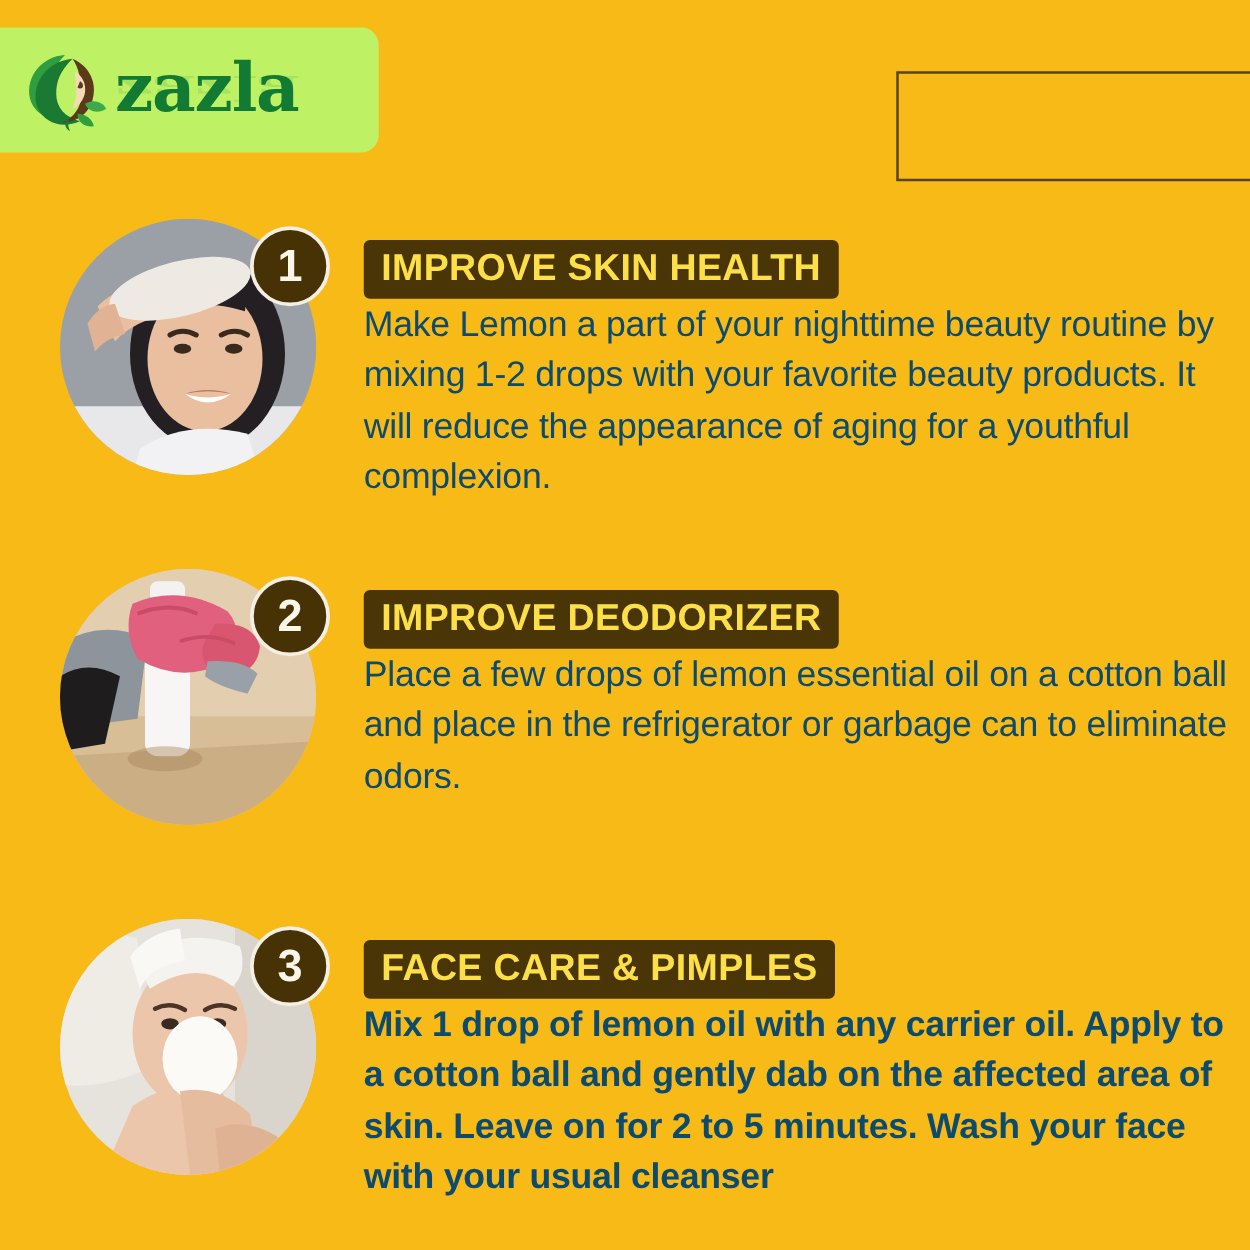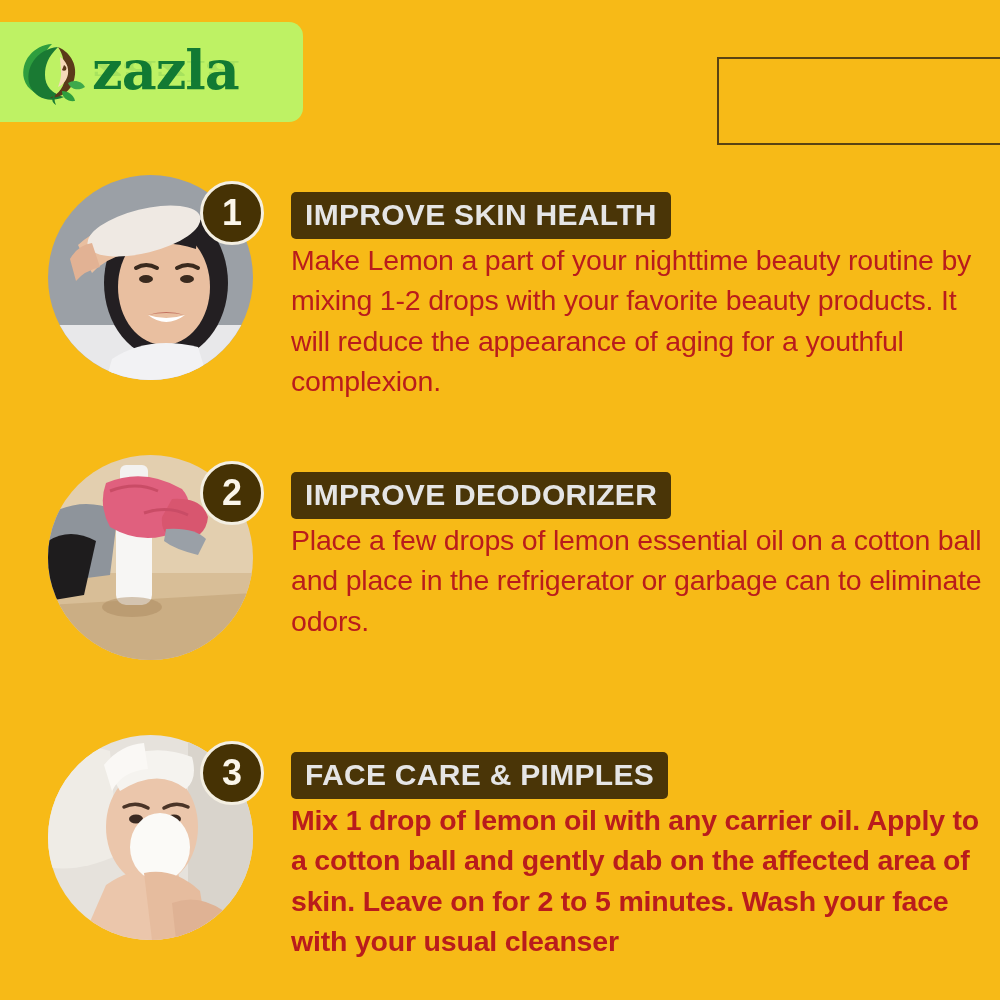--- a/index.html
+++ b/index.html
@@ -133,42 +133,42 @@
     justify-content: center;
     line-height: 1;
     z-index: 4;
   }
 
   .step-title {
     position: absolute;
     top: 17px;
     left: 291px;
     background: #4A3507;
-    color: #e5e5e5;
+    color: #fde047;
     font-family: "Liberation Sans", sans-serif;
     font-size: 30px;
     font-weight: 700;
     letter-spacing: 0.3px;
     padding: 8px 14px 9px 14px;
     border-radius: 5px;
     display: inline-block;
     line-height: 1;
     white-space: nowrap;
     z-index: 3;
   }
 
   .step-body {
     position: absolute;
     left: 291px;
     top: 65px;
     width: 700px;
     font-family: "Liberation Sans", sans-serif;
     font-size: 28.5px;
     font-weight: 400;
-    color: #b91c1c;
+    color: #0c4a6e;
     line-height: 1.42;
     letter-spacing: -0.2px;
   }
   #step-3 .step-body { width: 702px; font-weight: bold; }
 </style>
 </head>
 <body>
 
 <div id="page">
 

